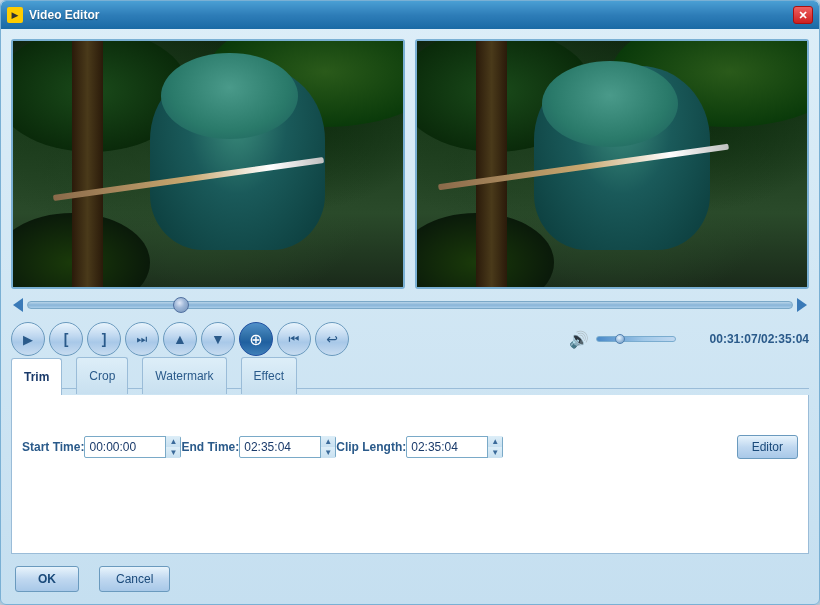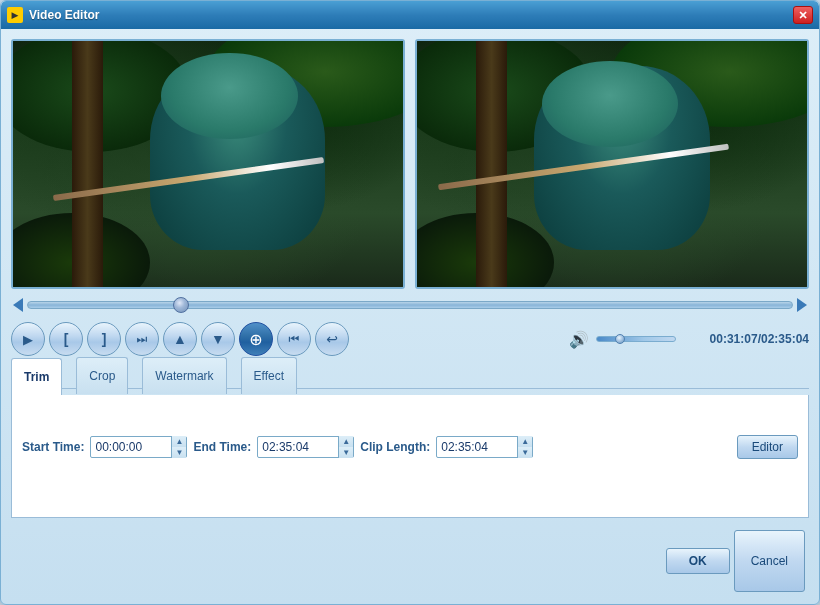--- a/index.html
+++ b/index.html
@@ -297,21 +297,21 @@
       flex: 1;
       background: white;
       border: 1px solid #9abcd8;
       border-top: none;
       padding: 10px;
       min-height: 80px;
     }
     .time-controls-row {
       display: flex;
       align-items: center;
-      gap: 6px;
+      gap: 0;
       margin-top: 30px;
     }
     .time-label {
       color: #2a5a8a;
       font-size: 12px;
       font-weight: bold;
     }
     .time-input-wrap {
       display: flex;
       align-items: center;
@@ -352,38 +352,37 @@
       padding: 4px 14px;
       background: linear-gradient(180deg, #e8f4fc 0%, #c0d8f0 50%, #a8c8e8 100%);
       border: 1px solid #6a9abe;
       border-radius: 3px;
       color: #1a4a7a;
       cursor: pointer;
       font-size: 12px;
     }
     .bottom-bar {
       display: flex;
-      justify-content: flex-end;
-      align-items: center;
-      gap: 4px;
+      align-items: center;
+      gap: 20px;
       padding: 6px 4px 2px 4px;
       flex-shrink: 0;
     }
     .ok-btn {
       padding: 5px 22px;
       background: linear-gradient(180deg, #e8f4fc 0%, #c0d8f0 50%, #a8c8e8 100%);
       border: 1px solid #6a9abe;
       border-radius: 3px;
       color: #1a4a7a;
       cursor: pointer;
       font-size: 12px;
       font-weight: bold;
     }
     .cancel-btn {
-      padding: 23px 16px;
+      padding: 5px 16px;
       background: linear-gradient(180deg, #e8f4fc 0%, #c0d8f0 50%, #a8c8e8 100%);
       border: 1px solid #6a9abe;
       border-radius: 3px;
       color: #1a4a7a;
       cursor: pointer;
       font-size: 12px;
     }
   </style>
 </head>
 <body>

